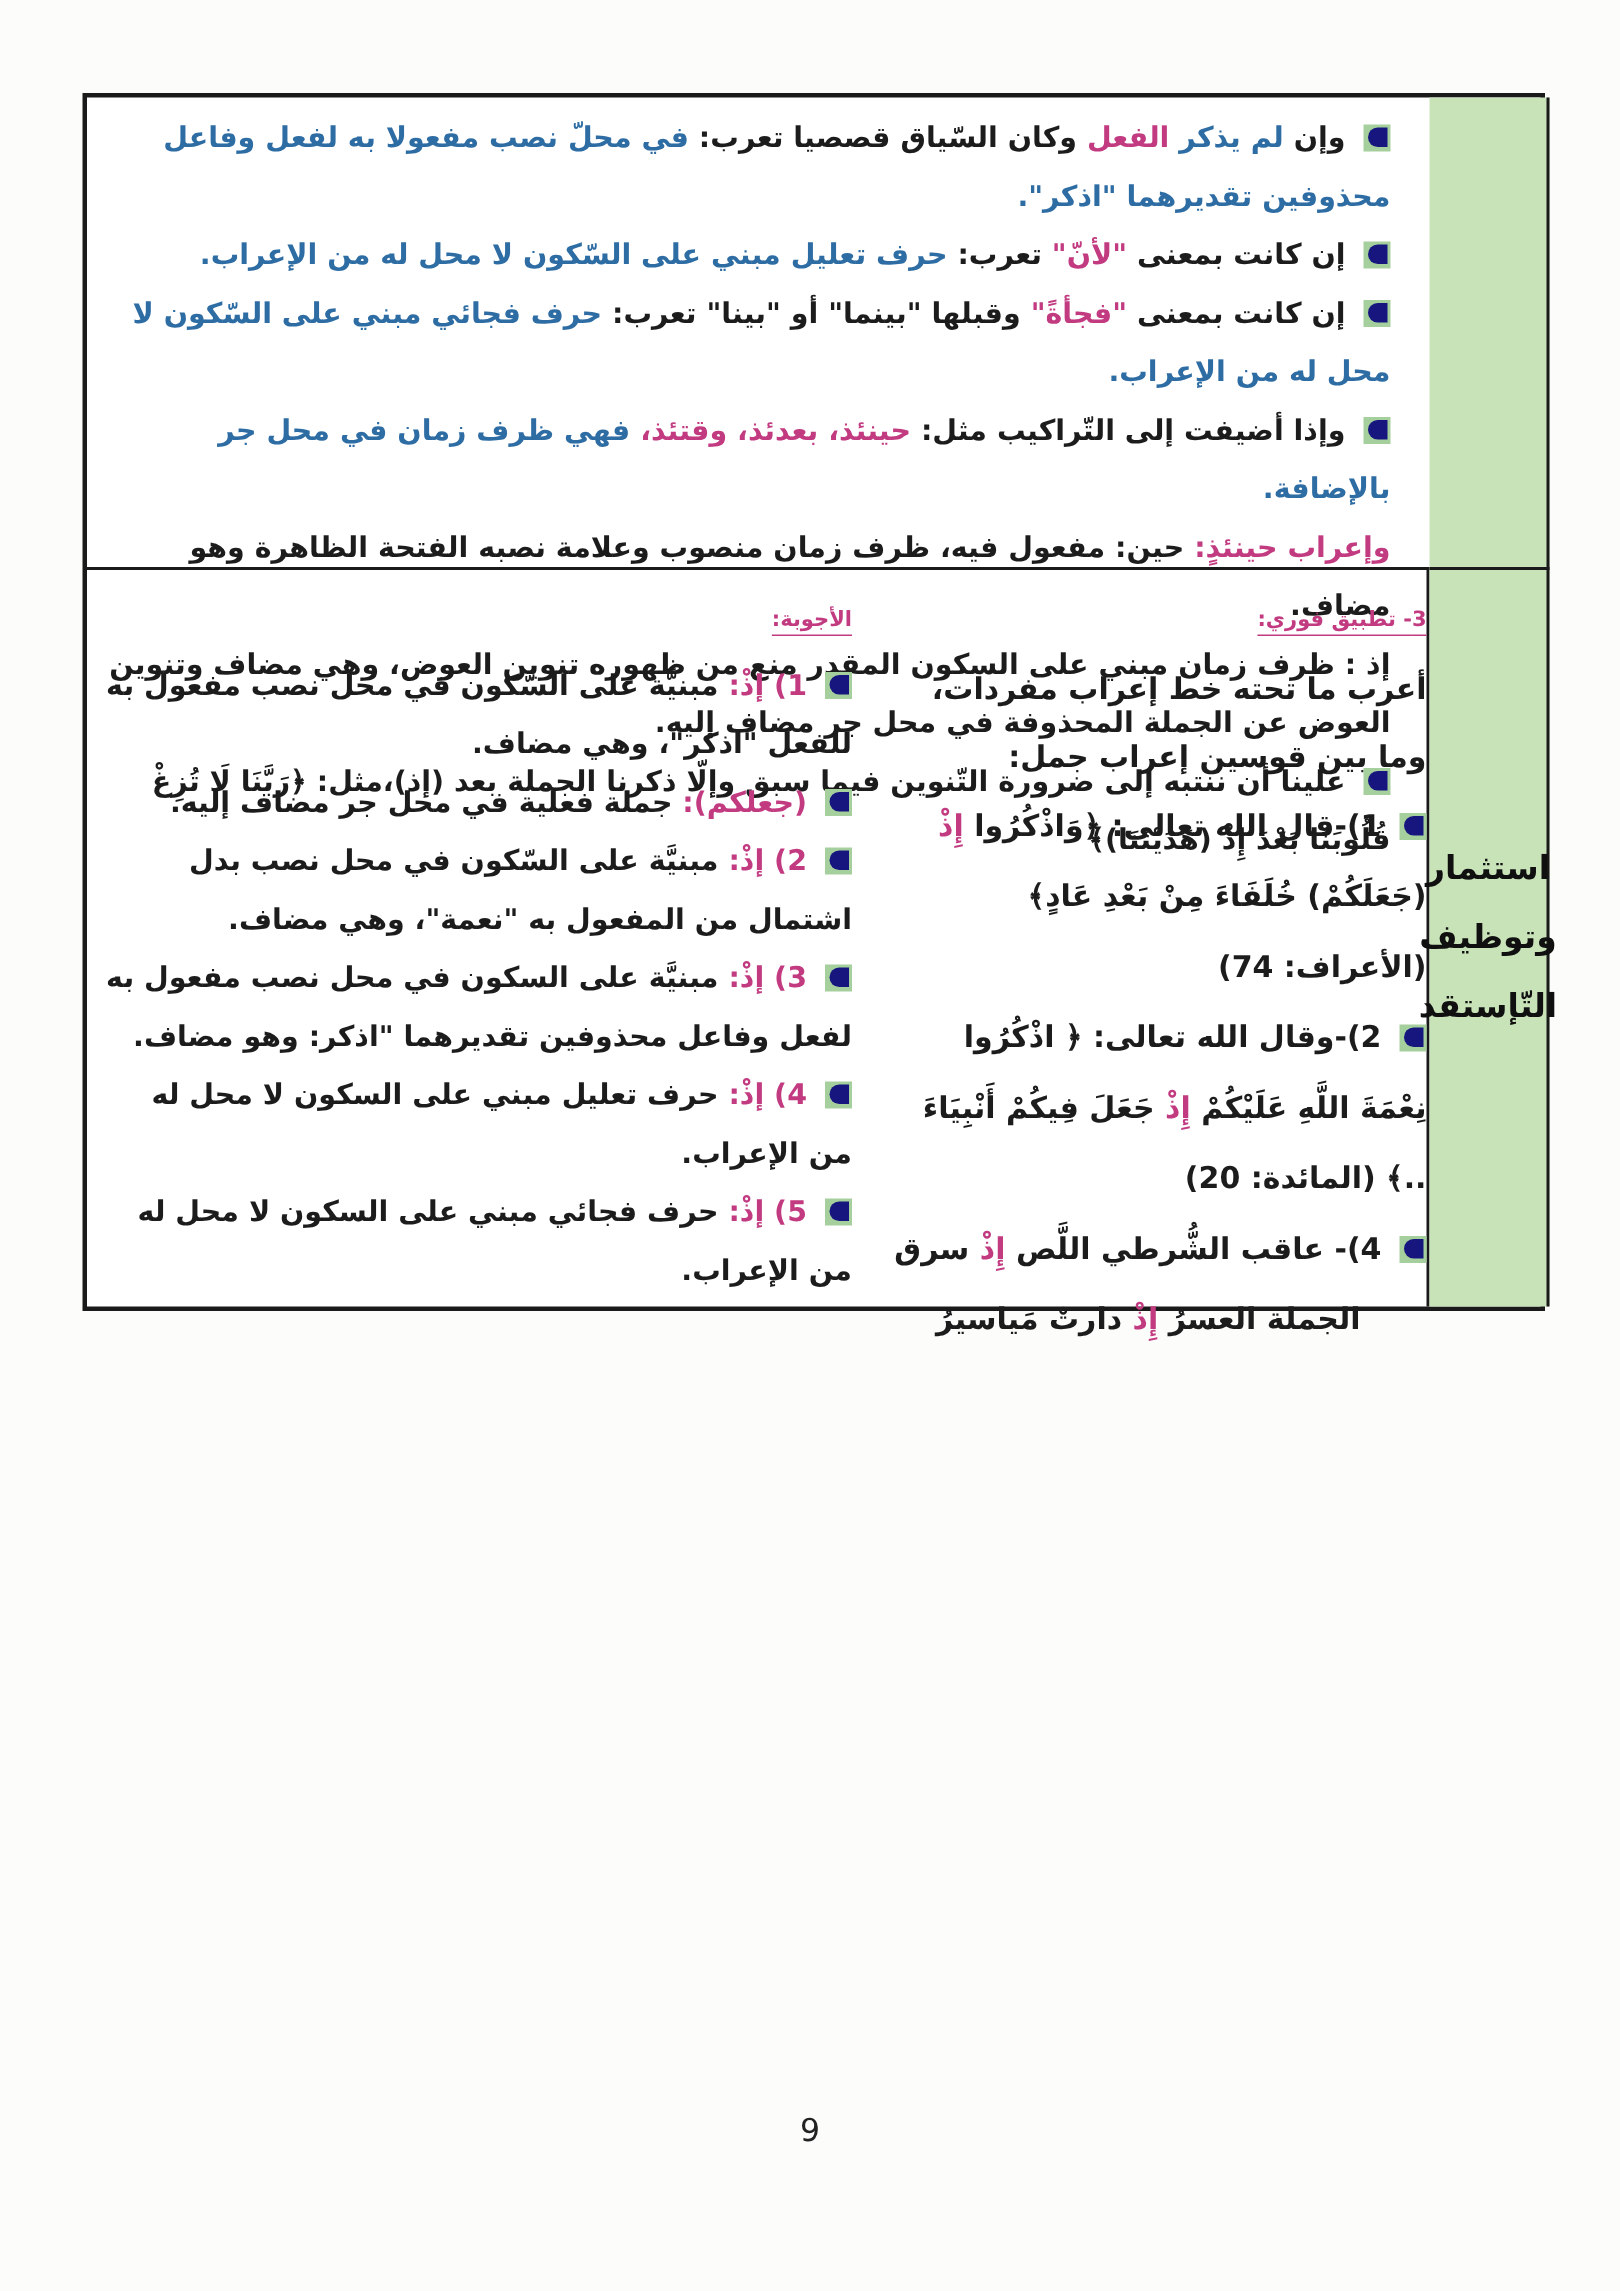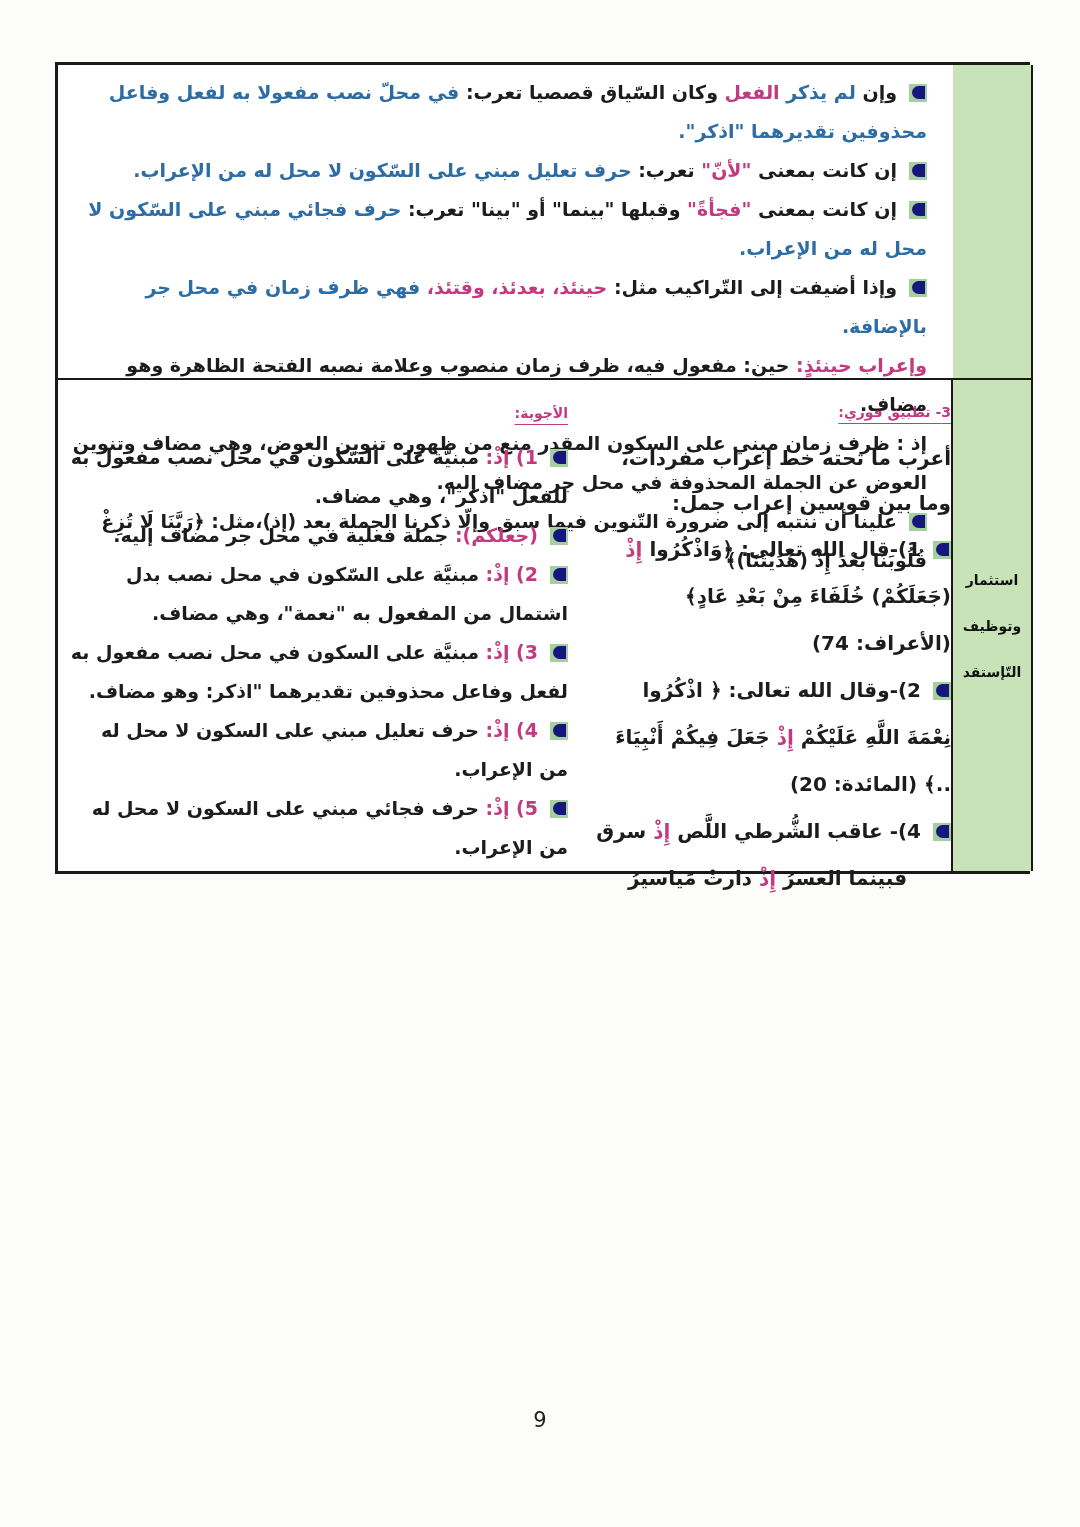--- a/index.html
+++ b/index.html
@@ -66,21 +66,21 @@
   .c-b{color:var(--blue);}
   .c-m{color:var(--magenta);}
   .u{text-underline-offset:5px;}
   .sec-title{font-size:14px;color:var(--magenta);text-decoration:underline;text-underline-offset:6px;}
   .exercise .line{font-size:20px;line-height:47px;}
   .exercise .title-row{line-height:44px;margin-bottom:2px;}
   .exercise .intro{font-size:20px;line-height:45px;color:var(--ink);}
   .answers .line{font-size:19px;line-height:39px;}
   .answers .title-row{line-height:42px;margin-bottom:4px;}
   .indent{padding-right:44px;}
-  .side-label{font-size:14px;line-height:46px;color:#101010;text-align:center;}
+  .side-label{font-size:22px;line-height:46px;color:#101010;text-align:center;}
   .page-num{
     position:absolute;top:1408px;left:0;width:1080px;text-align:center;
     font-size:21px;font-weight:normal;color:#222;
   }
 </style>
 </head>
 <body>
 
 <div class="tbl">
 
@@ -142,21 +142,21 @@
     <div class="line">
       <span class="bullet"></span><span class="c-k">1)-قال الله تعالى: ﴿وَاذْكُرُوا </span><span class="c-m">إِذْ </span><span class="c-k">(جَعَلَكُمْ) خُلَفَاءَ مِنْ بَعْدِ عَادٍ﴾ (الأعراف: 74)</span>
     </div>
     <div class="line">
       <span class="bullet"></span><span class="c-k">2)-وقال الله تعالى: ﴿ اذْكُرُوا نِعْمَةَ اللَّهِ عَلَيْكُمْ </span><span class="c-m">إِذْ </span><span class="c-k">جَعَلَ فِيكُمْ أَنْبِيَاءَ ..﴾ (المائدة: 20)</span>
     </div>
     <div class="line">
       <span class="bullet"></span><span class="c-k">4)- عاقب الشُّرطي اللَّص </span><span class="c-m">إِذْ </span><span class="c-k">سرق</span>
     </div>
     <div class="line indent">
-      <span class="c-k">فبينما العسرُ </span><span class="c-m">إِذْ </span><span class="c-k">دارتْ مَياسيرُ</span>
+      <span class="c-k">الجملة العسرُ </span><span class="c-m">إِذْ </span><span class="c-k">دارتْ مَياسيرُ</span>
     </div>
   </div>
 
   <div class="cell side-bot">
     <div class="side-label">استثمار</div>
     <div class="side-label">وتوظيف</div>
     <div class="side-label">التّإستقد</div>
   </div>
 
 </div>

